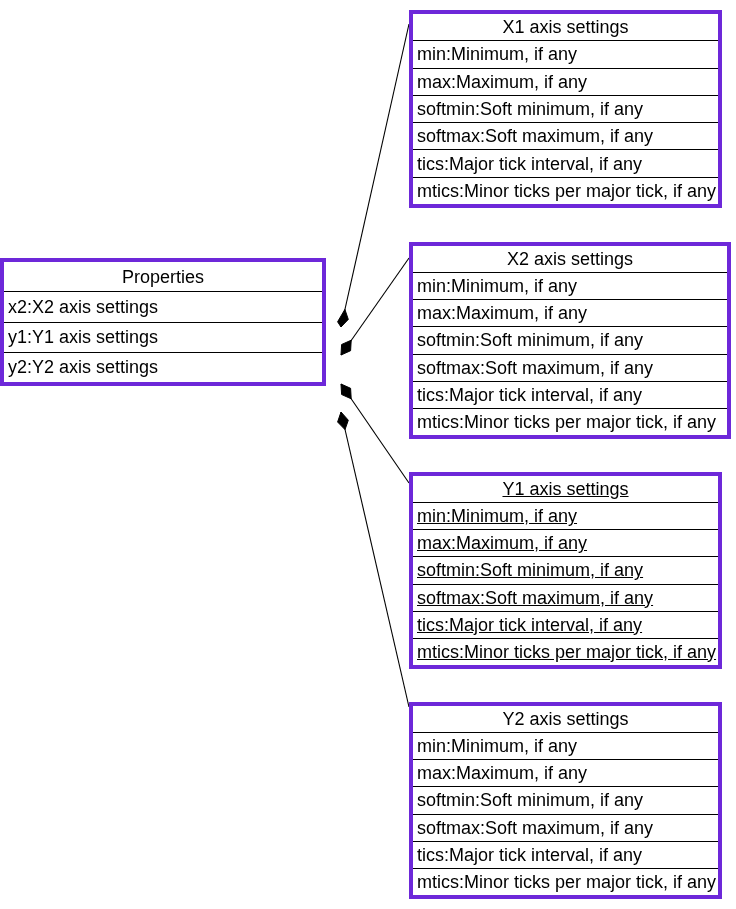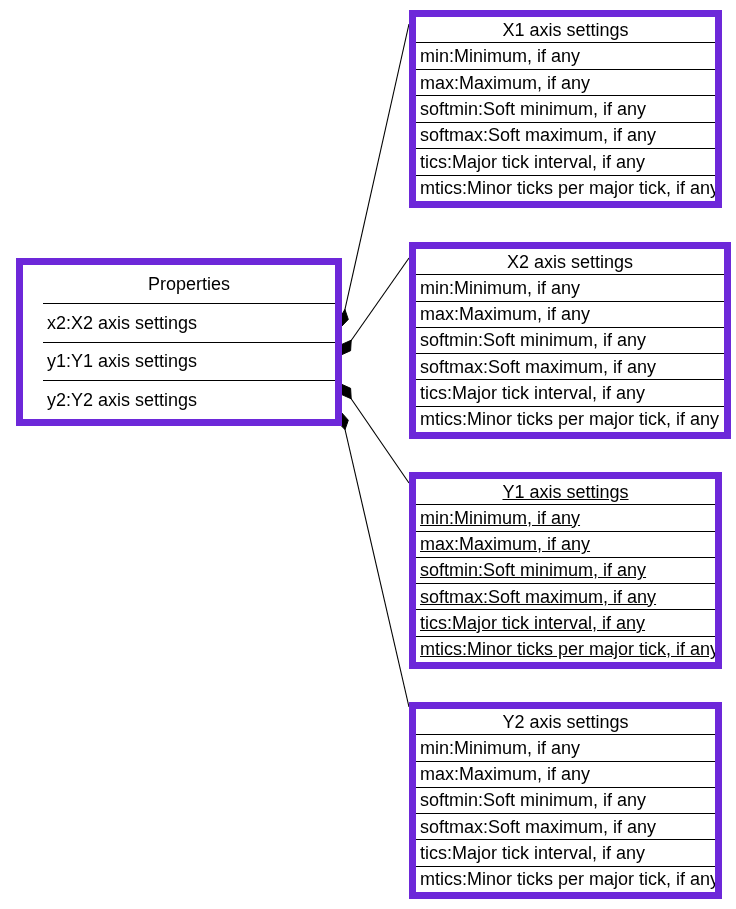--- a/index.html
+++ b/index.html
@@ -20,41 +20,41 @@
     left: 0;
     top: 0;
     width: 736px;
     height: 909px;
   }
   .record {
     position: absolute;
     box-sizing: border-box;
     display: flex;
     flex-direction: column;
-    border: 7px solid #6d28d9;
+    border: 4px solid #6d28d9;
     background: #ffffff;
   }
   .cell {
     flex: 1 1 0;
     box-sizing: border-box;
     display: flex;
     align-items: center;
     border-top: 1px solid #000000;
     padding: 0 4px;
     font-size: 18px;
     line-height: 1;
     white-space: nowrap;
     overflow: hidden;
   }
   .cell.title-cell {
     border-top: none;
     justify-content: center;
     padding: 0;
   }
-  .node-properties { left: 16px;  top: 258px; width: 326px; height: 168px; padding-left: 20px; }
+  .node-properties { left: 0;  top: 258px; width: 326px; height: 128px; }
   .node-x1         { left: 409px; top: 10px;  width: 313px; height: 198px; }
   .node-x2         { left: 409px; top: 242px; width: 322px; height: 197px; }
   .node-y1         { left: 409px; top: 472px; width: 313px; height: 197px; text-decoration: underline; }
   .node-y2         { left: 409px; top: 702px; width: 313px; height: 197px; }
   .edge-line {
     stroke: #000000;
     stroke-width: 1.1;
     fill: none;
   }
   .edge-diamond {

